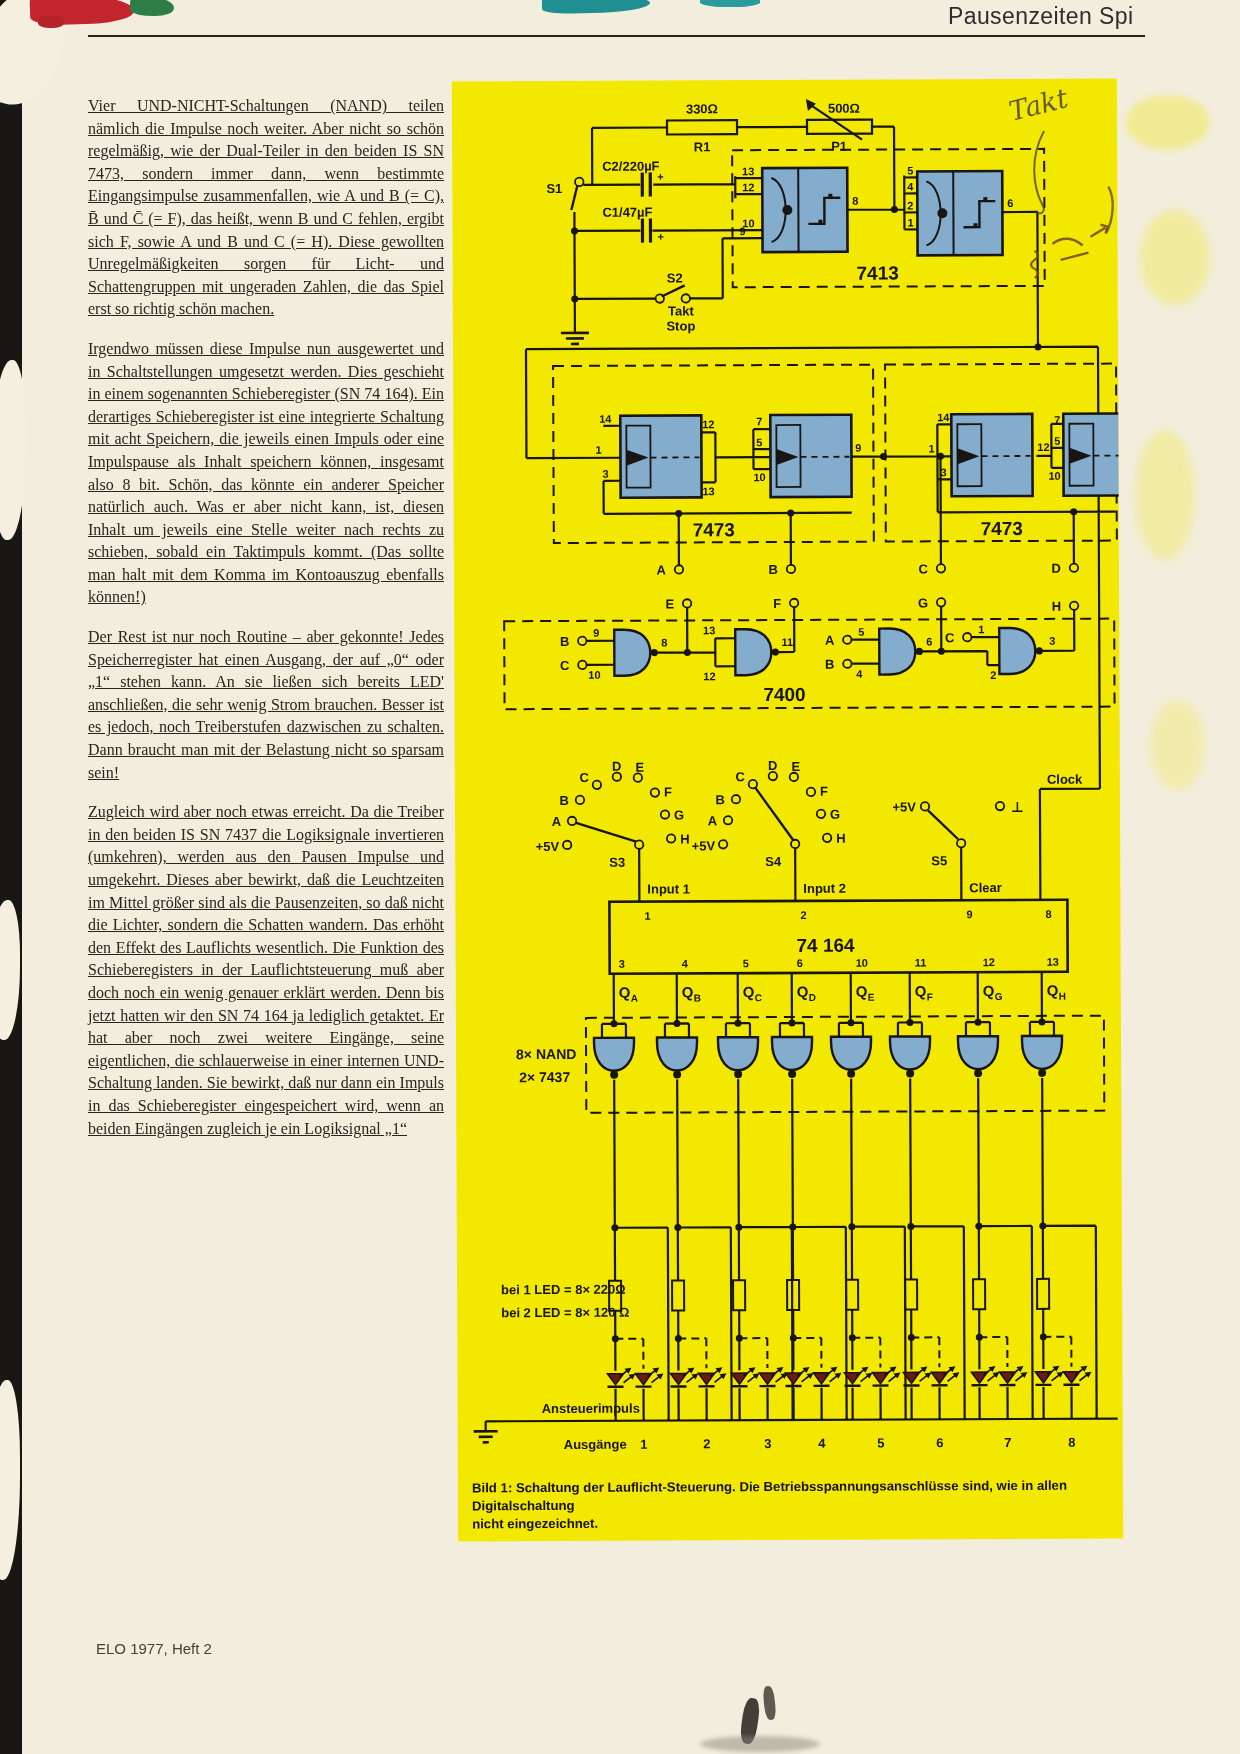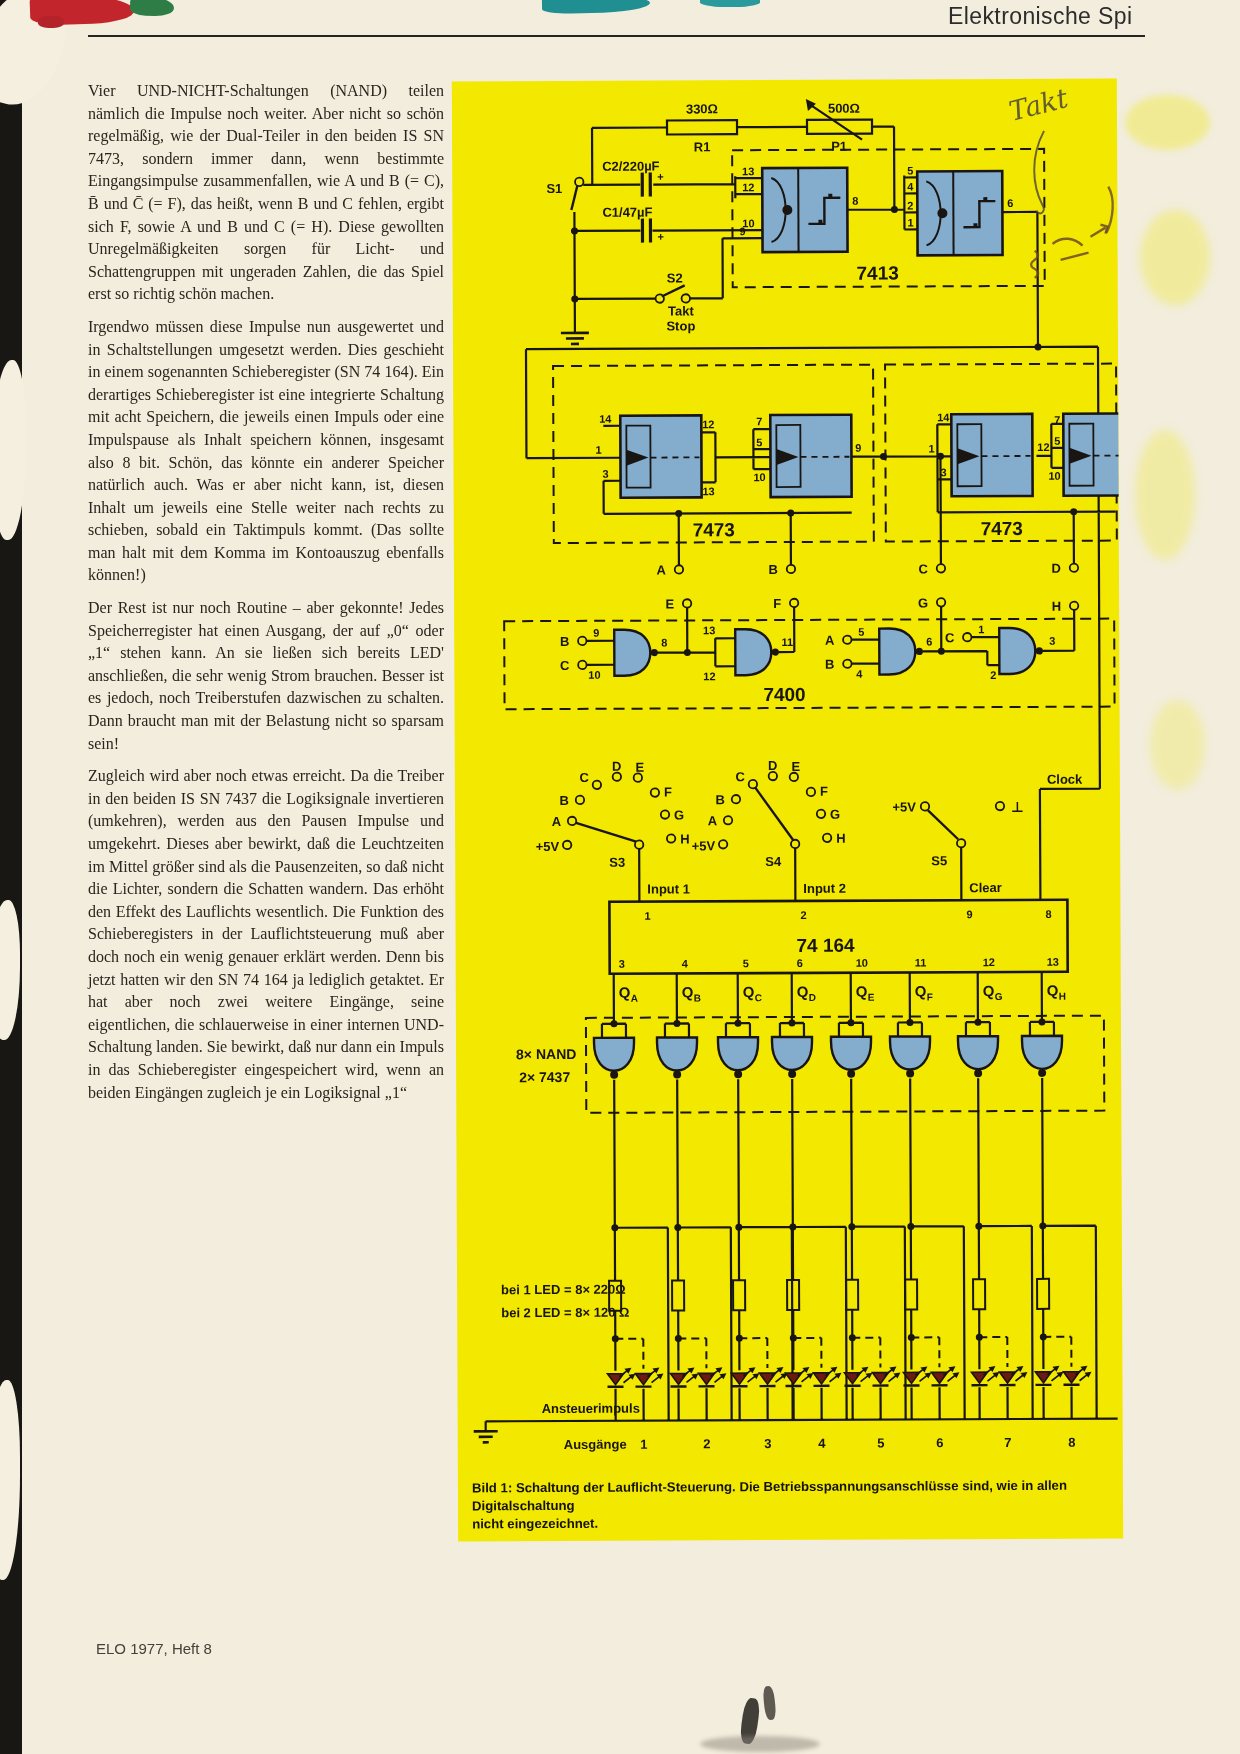--- a/index.html
+++ b/index.html
@@ -6,21 +6,21 @@
   body{width:1240px;height:1754px;position:relative;background:#f2eddc;overflow:hidden;
        font-family:"Liberation Serif","DejaVu Serif",serif;}
   .edge-left{position:absolute;left:0;top:0;width:22px;height:1754px;background:#191714;}
   .tear{position:absolute;background:#f4efdf;border-radius:60% 40% 55% 45%;}
   .strip{position:absolute;}
   .header-title{position:absolute;left:948px;top:3px;font-family:"Liberation Sans","DejaVu Sans",sans-serif;
        font-size:23px;color:#2c2c2c;letter-spacing:.4px;white-space:nowrap;}
   .header-rule{position:absolute;left:88px;top:35px;width:1057px;height:2px;background:#262420;}
   .article{position:absolute;left:88px;top:78px;width:356px;color:#29251e;font-size:16px;
        line-height:22.6px;text-align:justify;hyphens:auto;-webkit-hyphens:auto;}
-  .article p{margin:2px 0 10px 0;}
+  .article p{margin:17px 0 10px 0;text-decoration:underline;}
   .footer{position:absolute;left:96px;top:1640px;font-family:"Liberation Sans","DejaVu Sans",sans-serif;
        font-size:15px;color:#45403a;}
   .figure{position:absolute;left:455px;top:80px;width:665px;height:1460px;background:#f3e800;
        transform:rotate(-0.25deg);}
   .figure svg{position:absolute;left:0;top:0;}
   .caption{position:absolute;left:14px;top:1398px;width:645px;font-family:"Liberation Sans","DejaVu Sans",sans-serif;
        font-size:13.2px;font-weight:600;color:#141210;line-height:18px;}
   .smudge{position:absolute;border-radius:50%;}
   
   svg text{font-family:"Liberation Sans","DejaVu Sans",sans-serif;fill:#181512;}
@@ -46,31 +46,31 @@
 <div class="strip" style="left:542px;top:-4px;width:108px;height:17px;background:#1f8f92;transform:rotate(-1deg);border-radius:20% 50% 60% 30%;"></div>
 <div class="strip" style="left:700px;top:-5px;width:60px;height:12px;background:#2a9a9d;border-radius:40%;"></div>
 <div class="smudge" style="left:1125px;top:95px;width:85px;height:55px;background:#efe83e;opacity:.45;filter:blur(3px);"></div>
 <div class="smudge" style="left:1140px;top:210px;width:70px;height:95px;background:#efe83e;opacity:.4;filter:blur(4px);"></div>
 <div class="smudge" style="left:1135px;top:430px;width:60px;height:130px;background:#efe83e;opacity:.35;filter:blur(4px);"></div>
 <div class="smudge" style="left:1150px;top:700px;width:55px;height:90px;background:#efe83e;opacity:.3;filter:blur(4px);"></div>
 <div class="smudge" style="left:742px;top:1698px;width:16px;height:46px;background:#23201c;transform:rotate(8deg);opacity:.85;border-radius:40%;"></div>
 <div class="smudge" style="left:764px;top:1686px;width:11px;height:34px;background:#39342e;transform:rotate(-6deg);opacity:.8;border-radius:40%;"></div>
 <div class="smudge" style="left:700px;top:1736px;width:120px;height:16px;background:#8d867c;opacity:.5;filter:blur(2px);"></div>
 
-<div class="header-title">Elektronische Spi</div>
+<div class="header-title">Pausenzeiten Spi</div>
 <div class="header-rule"></div>
 
 <div class="article">
   <p>Vier UND-NICHT-Schaltungen (NAND) teilen nämlich die Impulse noch weiter. Aber nicht so schön regelmäßig, wie der Dual-Teiler in den beiden IS SN 7473, sondern immer dann, wenn bestimmte Eingangsimpulse zusammenfallen, wie A und B (= C), B̄ und C̄ (= F), das heißt, wenn B und C fehlen, ergibt sich F, sowie A und B und C (= H). Diese gewollten Unregelmäßigkeiten sorgen für Licht- und Schattengruppen mit ungeraden Zahlen, die das Spiel erst so richtig schön machen.</p>
   <p>Irgendwo müssen diese Impulse nun ausgewertet und in Schaltstellungen umgesetzt werden. Dies geschieht in einem sogenannten Schieberegister (SN 74 164). Ein derartiges Schieberegister ist eine integrierte Schaltung mit acht Speichern, die jeweils einen Impuls oder eine Impulspause als Inhalt speichern können, insgesamt also 8 bit. Schön, das könnte ein anderer Speicher natürlich auch. Was er aber nicht kann, ist, diesen Inhalt um jeweils eine Stelle weiter nach rechts zu schieben, sobald ein Taktimpuls kommt. (Das sollte man halt mit dem Komma im Kontoauszug ebenfalls können!)</p>
   <p>Der Rest ist nur noch Routine – aber gekonnte! Jedes Speicherregister hat einen Ausgang, der auf „0“ oder „1“ stehen kann. An sie ließen sich bereits LED' anschließen, die sehr wenig Strom brauchen. Besser ist es jedoch, noch Treiberstufen dazwischen zu schalten. Dann braucht man mit der Belastung nicht so sparsam sein!</p>
   <p>Zugleich wird aber noch etwas erreicht. Da die Treiber in den beiden IS SN 7437 die Logiksignale invertieren (umkehren), werden aus den Pausen Impulse und umgekehrt. Dieses aber bewirkt, daß die Leuchtzeiten im Mittel größer sind als die Pausenzeiten, so daß nicht die Lichter, sondern die Schatten wandern. Das erhöht den Effekt des Lauflichts wesentlich. Die Funktion des Schieberegisters in der Lauflichtsteuerung muß aber doch noch ein wenig genauer erklärt werden. Denn bis jetzt hatten wir den SN 74 164 ja lediglich getaktet. Er hat aber noch zwei weitere Eingänge, seine eigentlichen, die schlauerweise in einer internen UND-Schaltung landen. Sie bewirkt, daß nur dann ein Impuls in das Schieberegister eingespeichert wird, wenn an beiden Eingängen zugleich je ein Logiksignal „1“</p>
 </div>
 
-<div class="footer">ELO 1977, Heft 8</div>
+<div class="footer">ELO 1977, Heft 2</div>
 
 <div class="figure">
 <svg width="665" height="1460" viewBox="0 0 665 1460">
   <defs>
     <g id="ff">
       <rect x="0" y="0" width="81" height="82" fill="#84adcd" stroke="#181512" stroke-width="2.6"></rect>
       <rect x="6" y="10" width="24" height="62" fill="none" stroke="#181512" stroke-width="1.8"></rect>
       <polygon points="6,34 28,42 6,50" fill="#181512"></polygon>
       <line x1="30" y1="42" x2="79" y2="42" stroke="#181512" stroke-width="1.8" stroke-dasharray="6,5"></line>
     </g>

